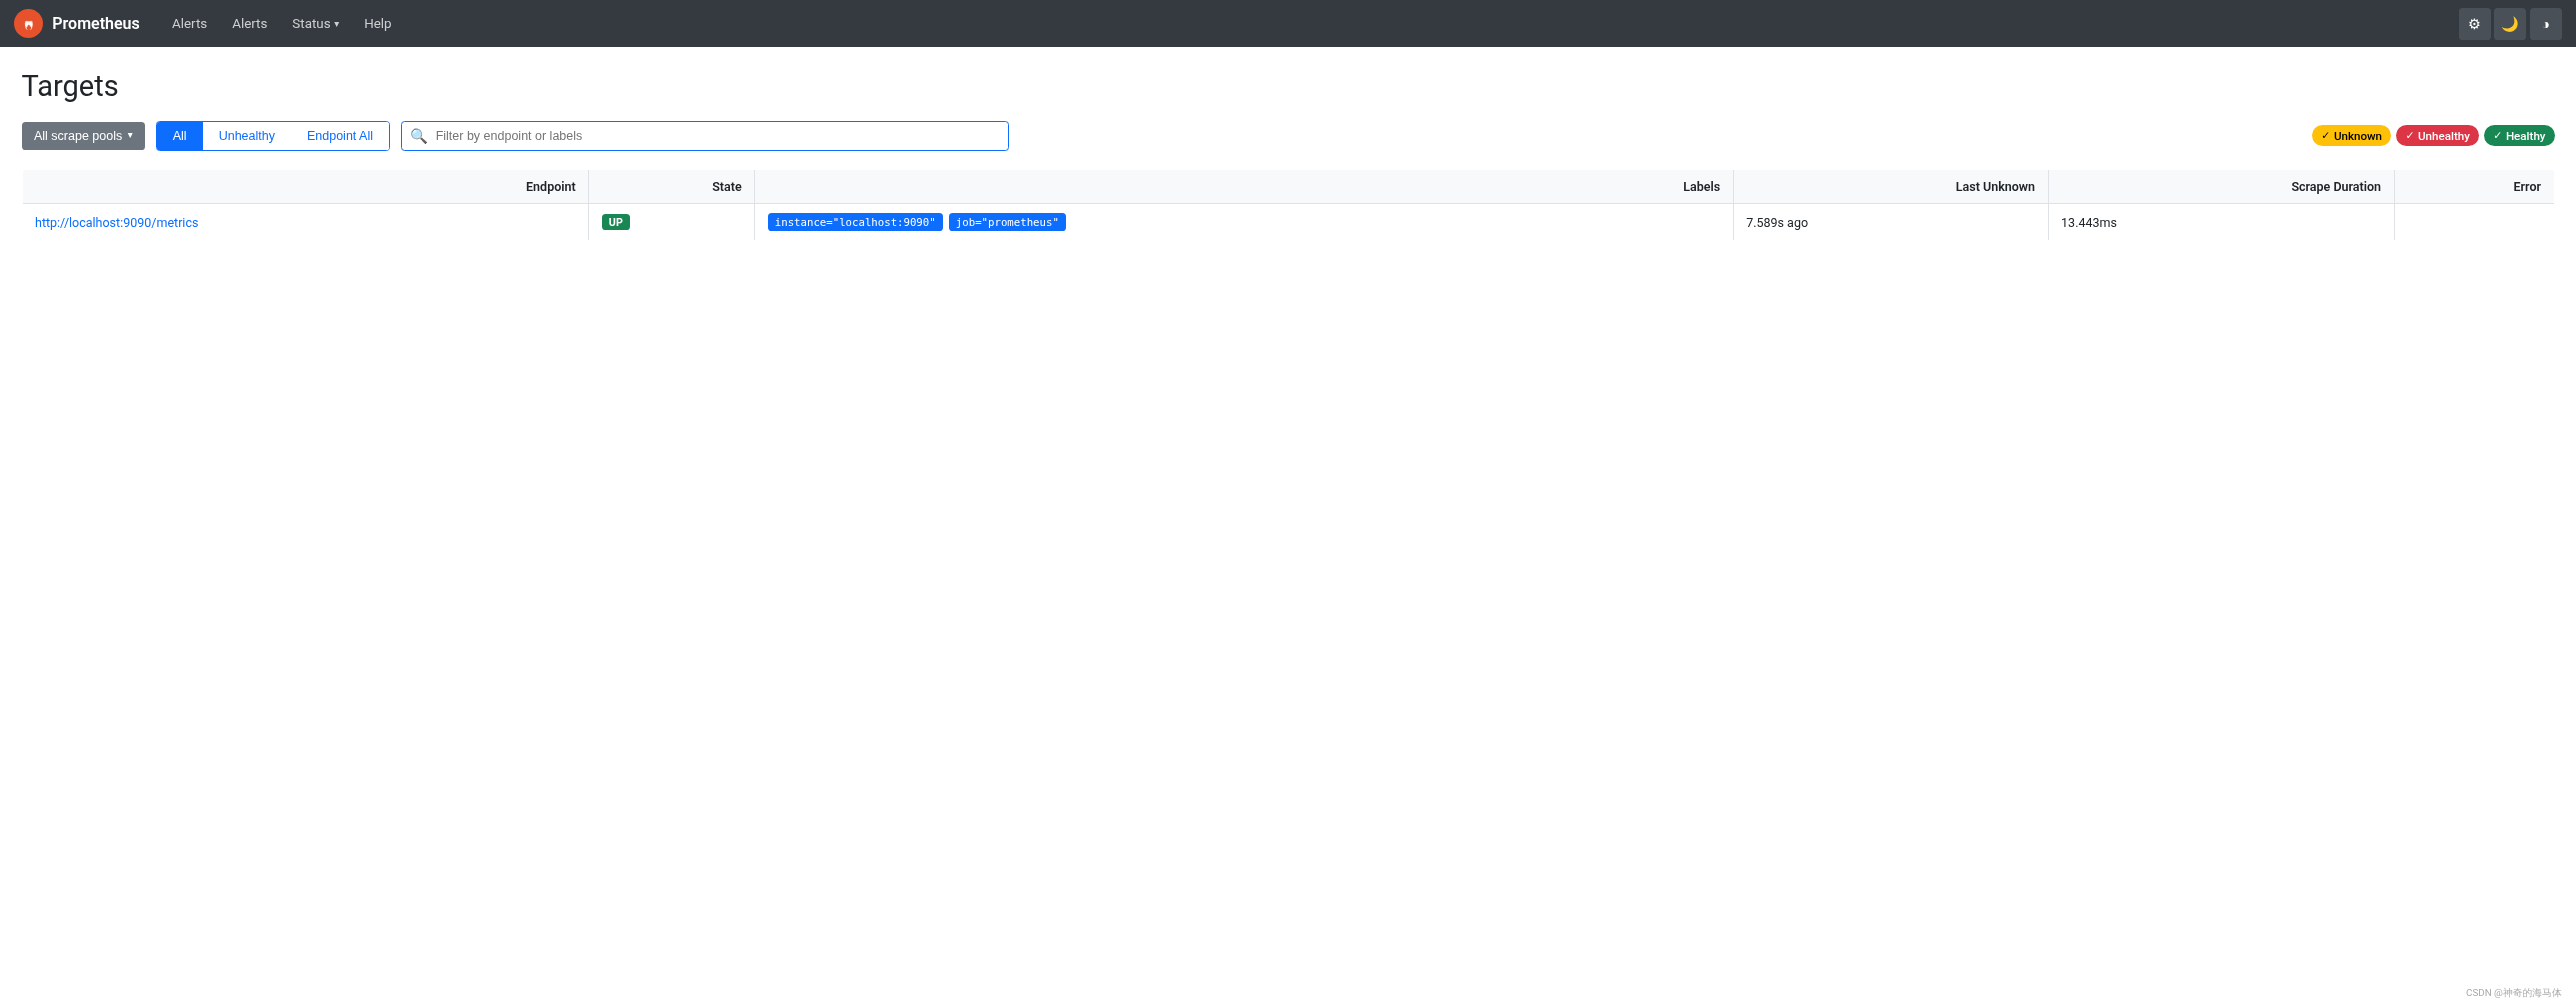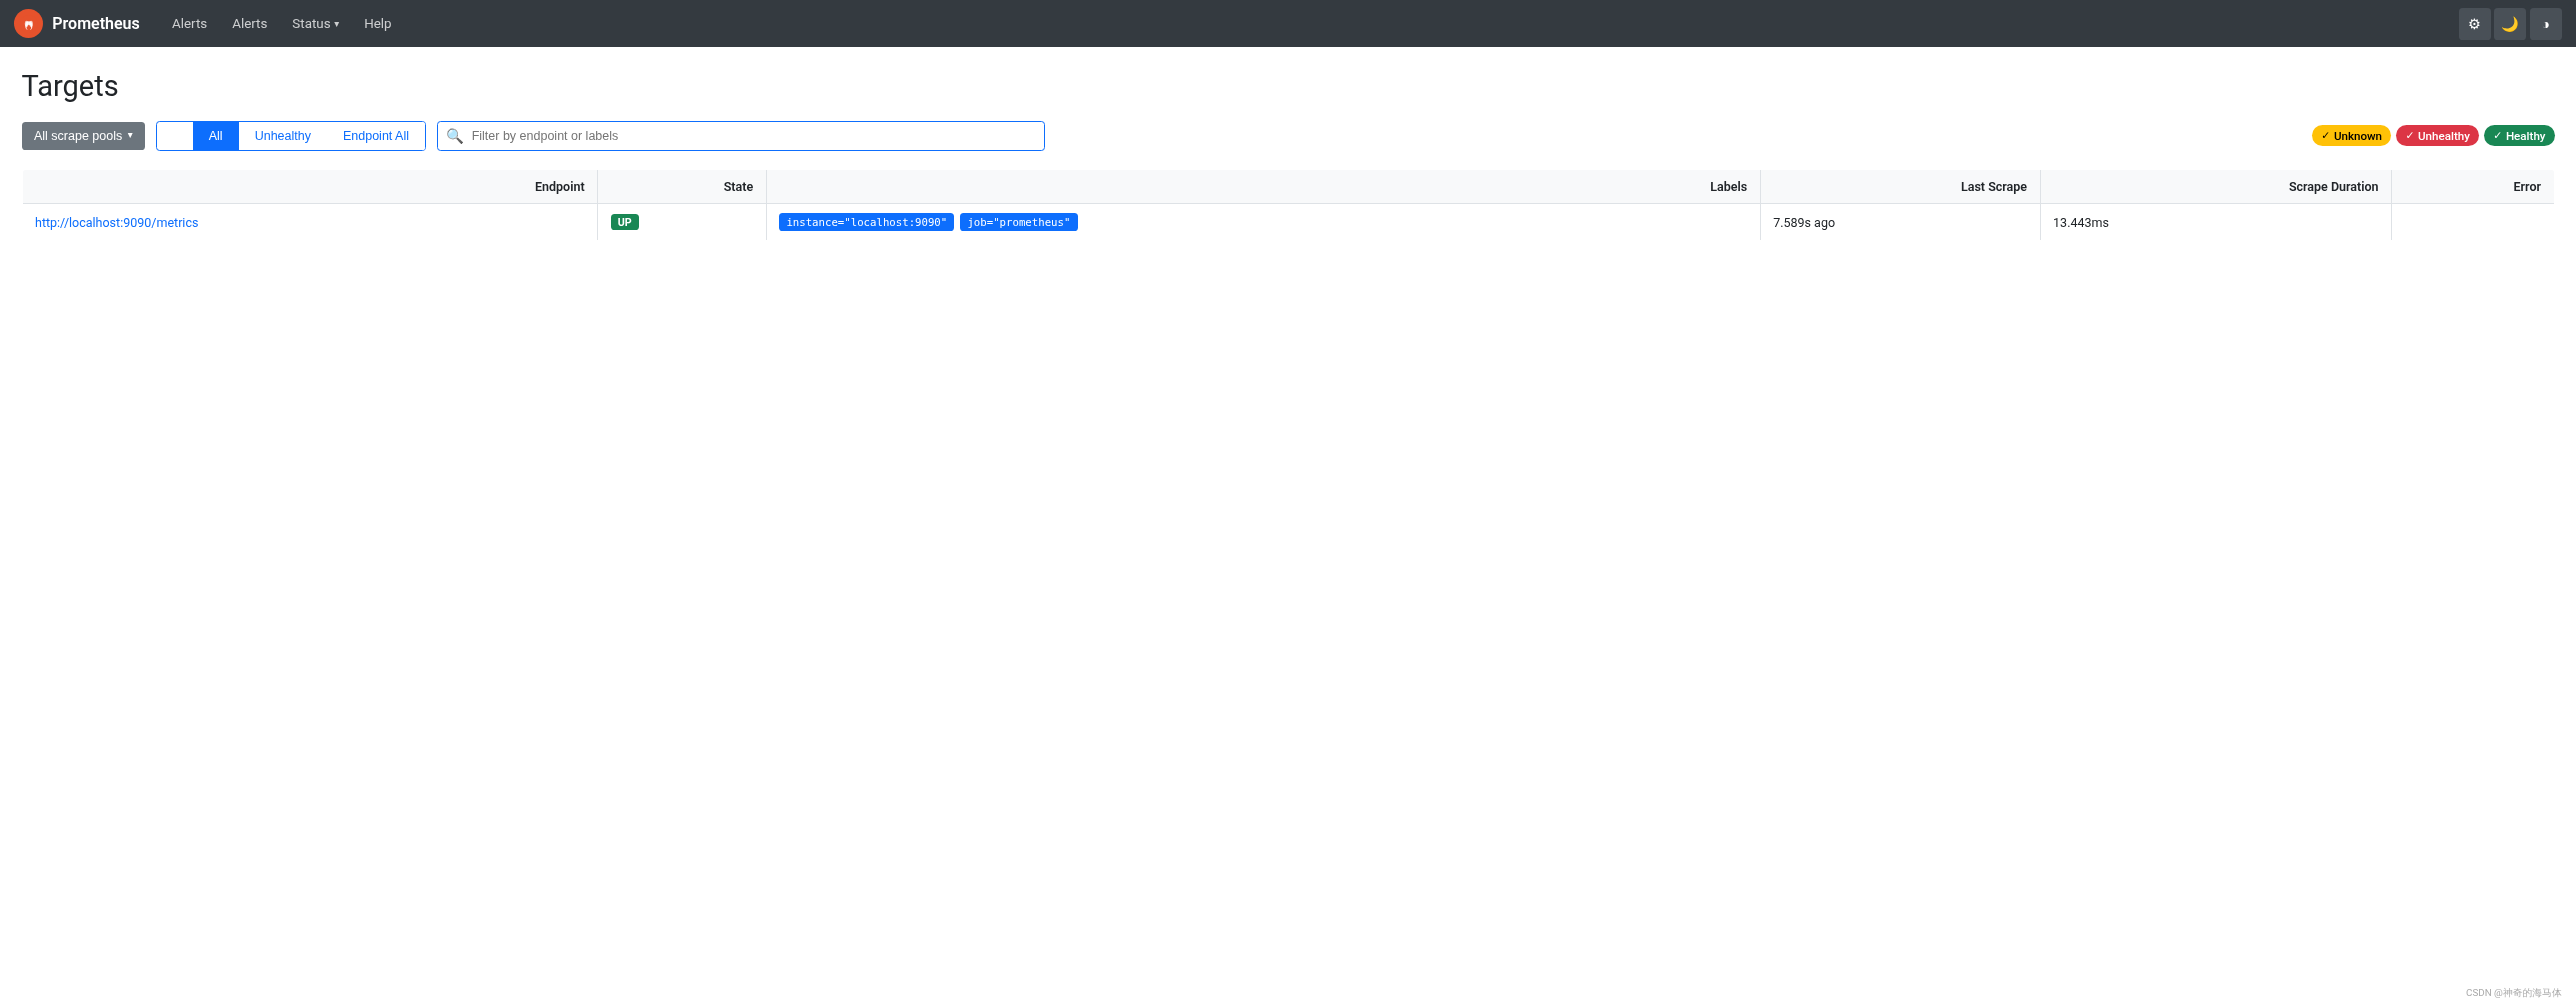--- a/index.html
+++ b/index.html
@@ -114,21 +114,20 @@
     .btn-group-btn {
       border: none;
       padding: 7.2px 16px;
       cursor: pointer;
       font-size: 12.5px;
       font-weight: 500;
     }
     .btn-group-btn.active {
       background: #0d6efd;
       color: #fff;
-      margin-left: 36px;
     }
     .btn-group-btn:not(.active) {
       background: #fff;
       color: #0d6efd;
     }
 
     .search-wrapper {
       display: flex;
       align-items: center;
       border: 1.8px solid #0d6efd;
@@ -329,21 +328,21 @@
     </div>
   </div>
 
 
   <table class="targets-table">
     <thead>
       <tr>
         <th>Endpoint</th>
         <th>State</th>
         <th>Labels</th>
-        <th>Last Scrape</th>
+        <th>Last Unknown</th>
         <th>Scrape Duration</th>
         <th>Error</th>
       </tr>
     </thead>
     <tbody>
       <tr>
         <td>
           <a class="endpoint-link" href="#">http://localhost:9090/metrics</a>
         </td>
         <td>

